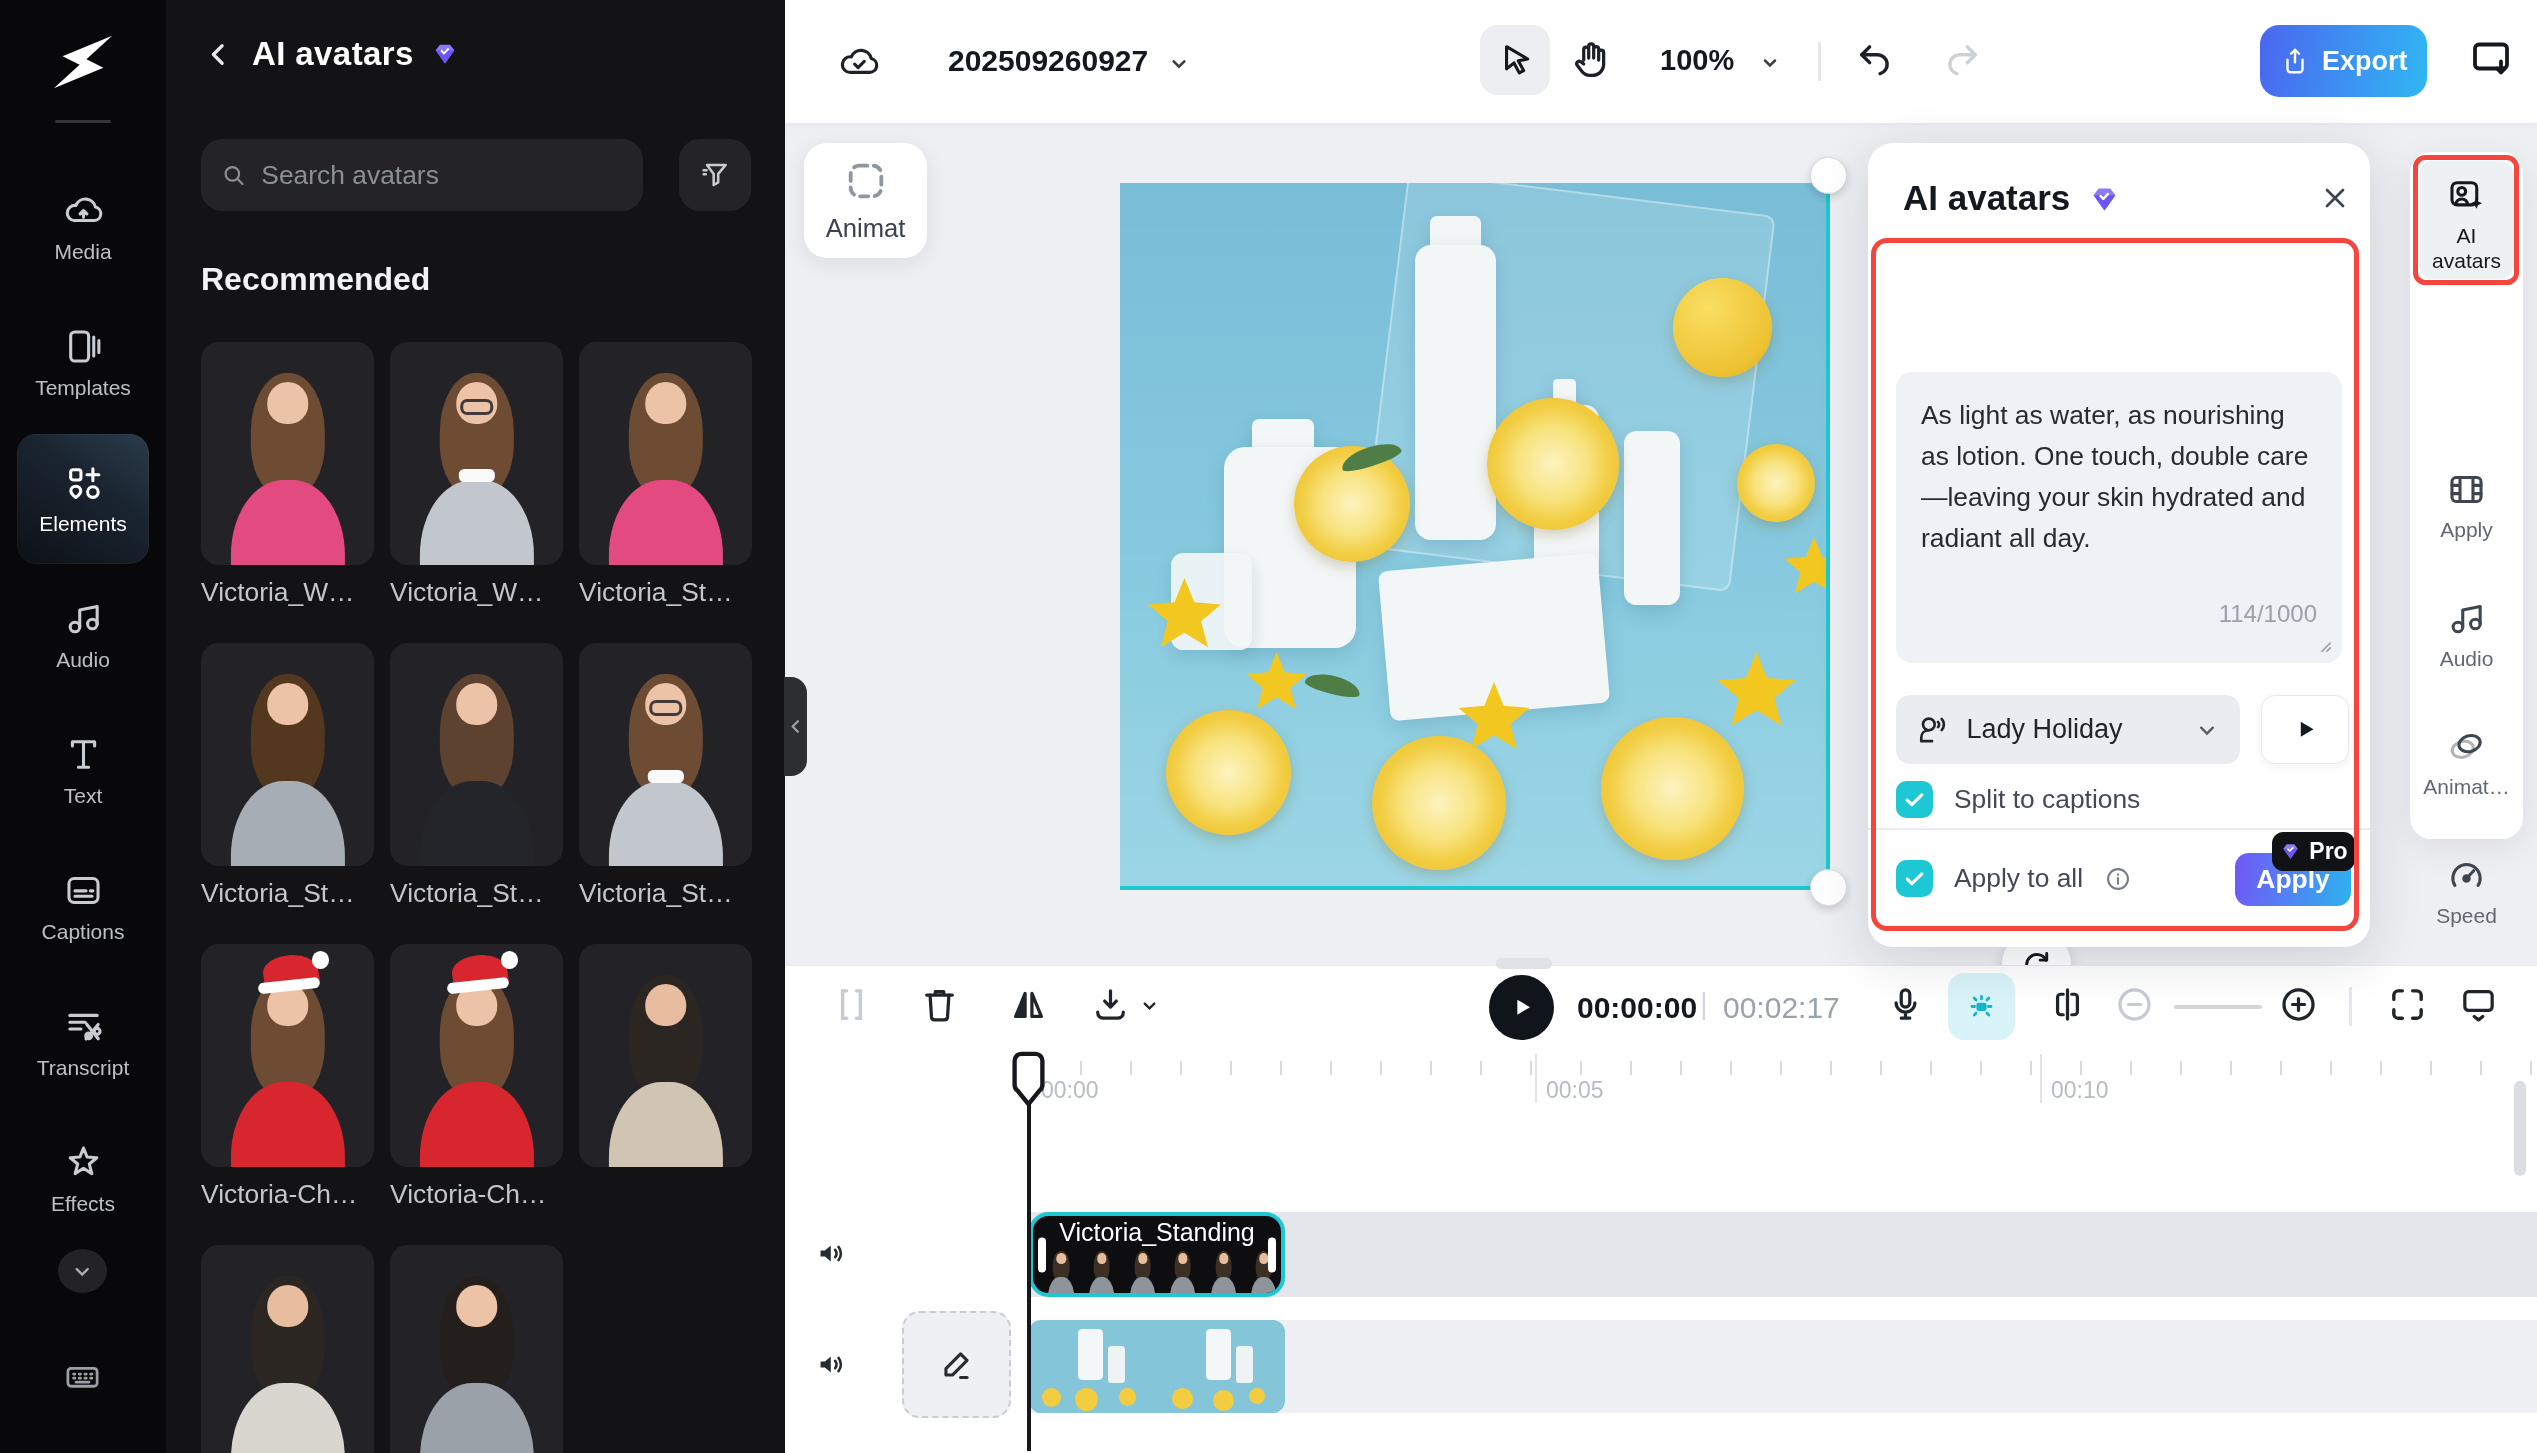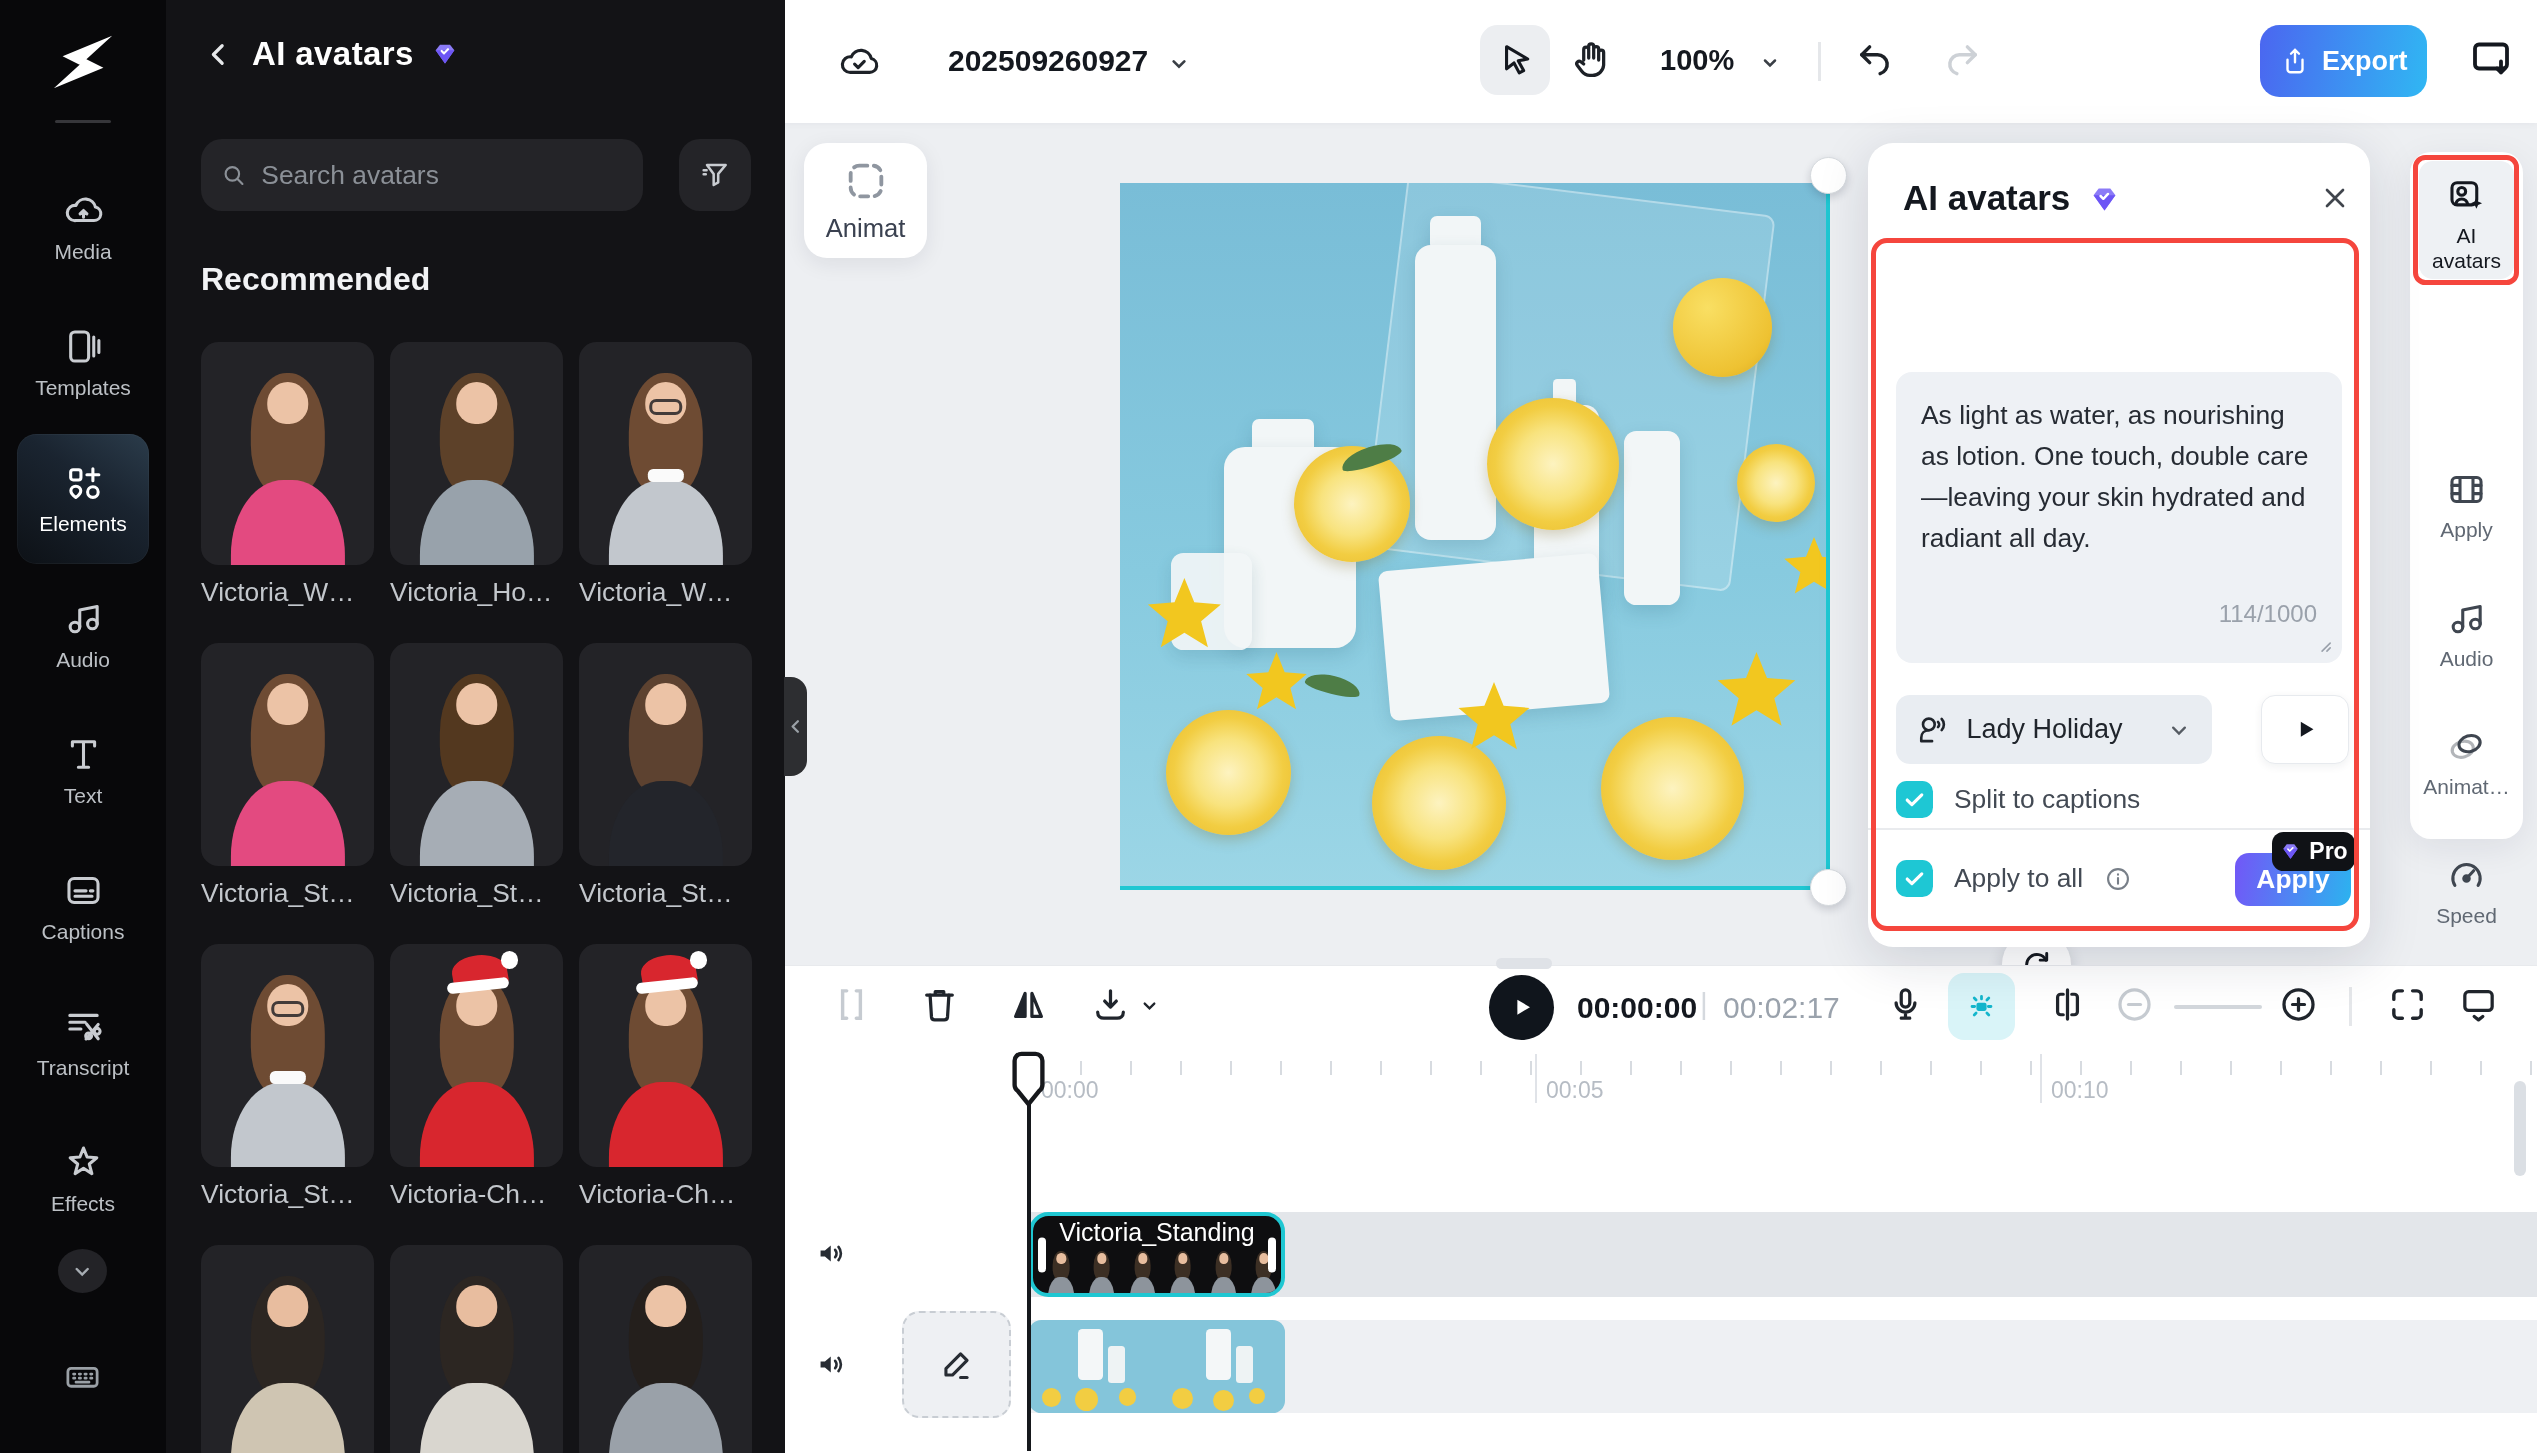--- a/index.html
+++ b/index.html
@@ -92,21 +92,21 @@
   .aip-title { position:absolute; left:35px; top:35px; font-size:35px; font-weight:bold; color:#14181f; }
   .aip-gem { position:absolute; left:219px; top:39px; width:35px; height:35px; }
   .aip-close { position:absolute; left:451px; top:39px; width:32px; height:32px; color:#40454d; cursor:pointer; }
   .tabs { position:absolute; left:28px; top:116px; width:446px; height:78px; background:#edf0f4; border-radius:17.6px; }
   .tab-script { position:absolute; left:4.4px; top:4.4px; width:219px; height:69px; background:#ffffff; border-radius:14px; box-shadow:0 2.6px 7px rgba(20,30,50,.07); display:flex; align-items:center; justify-content:center; font-size:27px; font-weight:bold; color:#14181f; cursor:pointer; }
   .tab-settings { position:absolute; right:0; top:0; width:223px; height:78px; display:flex; align-items:center; justify-content:center; font-size:27px; color:#8a919b; cursor:pointer; }
   .script-area { position:absolute; left:28px; top:229px; width:446px; height:291px; background:#eef1f5; border-radius:16px; padding:23px 25px; }
   .script-text { font-size:26.4px; line-height:41px; color:#262b33; }
   .char-count { position:absolute; right:25px; bottom:35px; font-size:24px; color:#9aa1ab; }
   .resize-glyph { position:absolute; right:8.8px; bottom:8.8px; width:19.4px; height:19.4px; color:#9aa1ab; }
-  .voice-row { position:absolute; left:28px; top:552px; width:316px; height:69px; background:#e9edf2; border-radius:14px; display:flex; align-items:center; padding:0 19.4px; gap:16px; cursor:pointer; }
+  .voice-row { position:absolute; left:28px; top:552px; width:344px; height:69px; background:#e9edf2; border-radius:14px; display:flex; align-items:center; padding:0 19.4px; gap:16px; cursor:pointer; }
   .voice-row .vic { width:35px; height:35px; color:#20252c; }
   .voice-name { font-size:27px; color:#20252c; flex:1; }
   .voice-chev { width:28px; height:28px; color:#555b63; }
   .tts-play { position:absolute; left:393px; top:552px; width:88px; height:69px; background:#ffffff; border:1.8px solid #e7eaee; border-radius:14px; box-shadow:0 2.6px 8.8px rgba(20,30,50,.06); display:flex; align-items:center; justify-content:center; color:#14181f; cursor:pointer; }
   .checkrow { position:absolute; display:flex; align-items:center; gap:21px; }
   .checkbox { width:37px; height:37px; border-radius:10.6px; background:var(--cyan); display:flex; align-items:center; justify-content:center; cursor:pointer; }
   .checklabel { font-size:26.4px; color:#434a54; }
   .aip-divider { position:absolute; left:0; top:685px; width:502px; height:1.8px; background:#e9ebee; }
   .info-ic { width:28px; height:28px; color:#787f88; }
   .apply-btn { position:absolute; left:367px; top:710px; width:116px; height:53px; border-radius:14px; background:linear-gradient(100deg,var(--app1),var(--app2)); display:flex; align-items:center; justify-content:center; font-size:26.4px; font-weight:bold; color:#ffffff; cursor:pointer; }
@@ -366,30 +366,20 @@
             <div class="fig" style="--top:#e34a80;--hair:#6e4b33;--skin:#ecc3a6">
               <div class="hair"></div>
               <div class="head"></div>
               <div class="body"></div>
             </div>
           </div>
           <div class="av-label">Victoria_W…</div>
         </div>
         <div class="av-card">
           <div class="av-photo">
-            <div class="fig" style="--top:#98a2ab;--hair:#5d4129;--skin:#ecc3a6">
-              <div class="hair"></div>
-              <div class="head"></div>
-              <div class="body"></div>
-            </div>
-          </div>
-          <div class="av-label">Victoria_Ho…</div>
-        </div>
-        <div class="av-card">
-          <div class="av-photo">
             <div class="fig glasses" style="--top:#c2c7cd;--hair:#6e4b33;--skin:#ecc3a6">
               <div class="hair"></div>
               <div class="head"></div>
               <div class="body"></div>
               <div class="collar"></div>
             </div>
           </div>
           <div class="av-label">Victoria_W…</div>
         </div>
         <div class="av-card">

